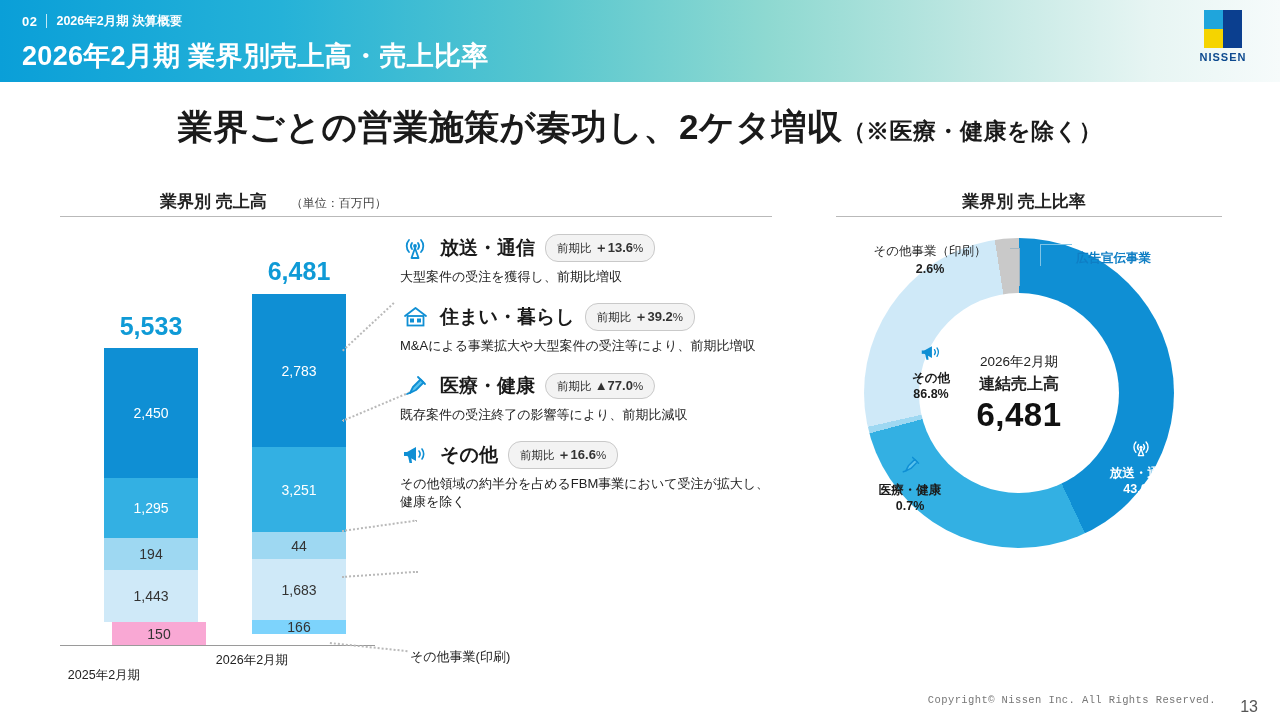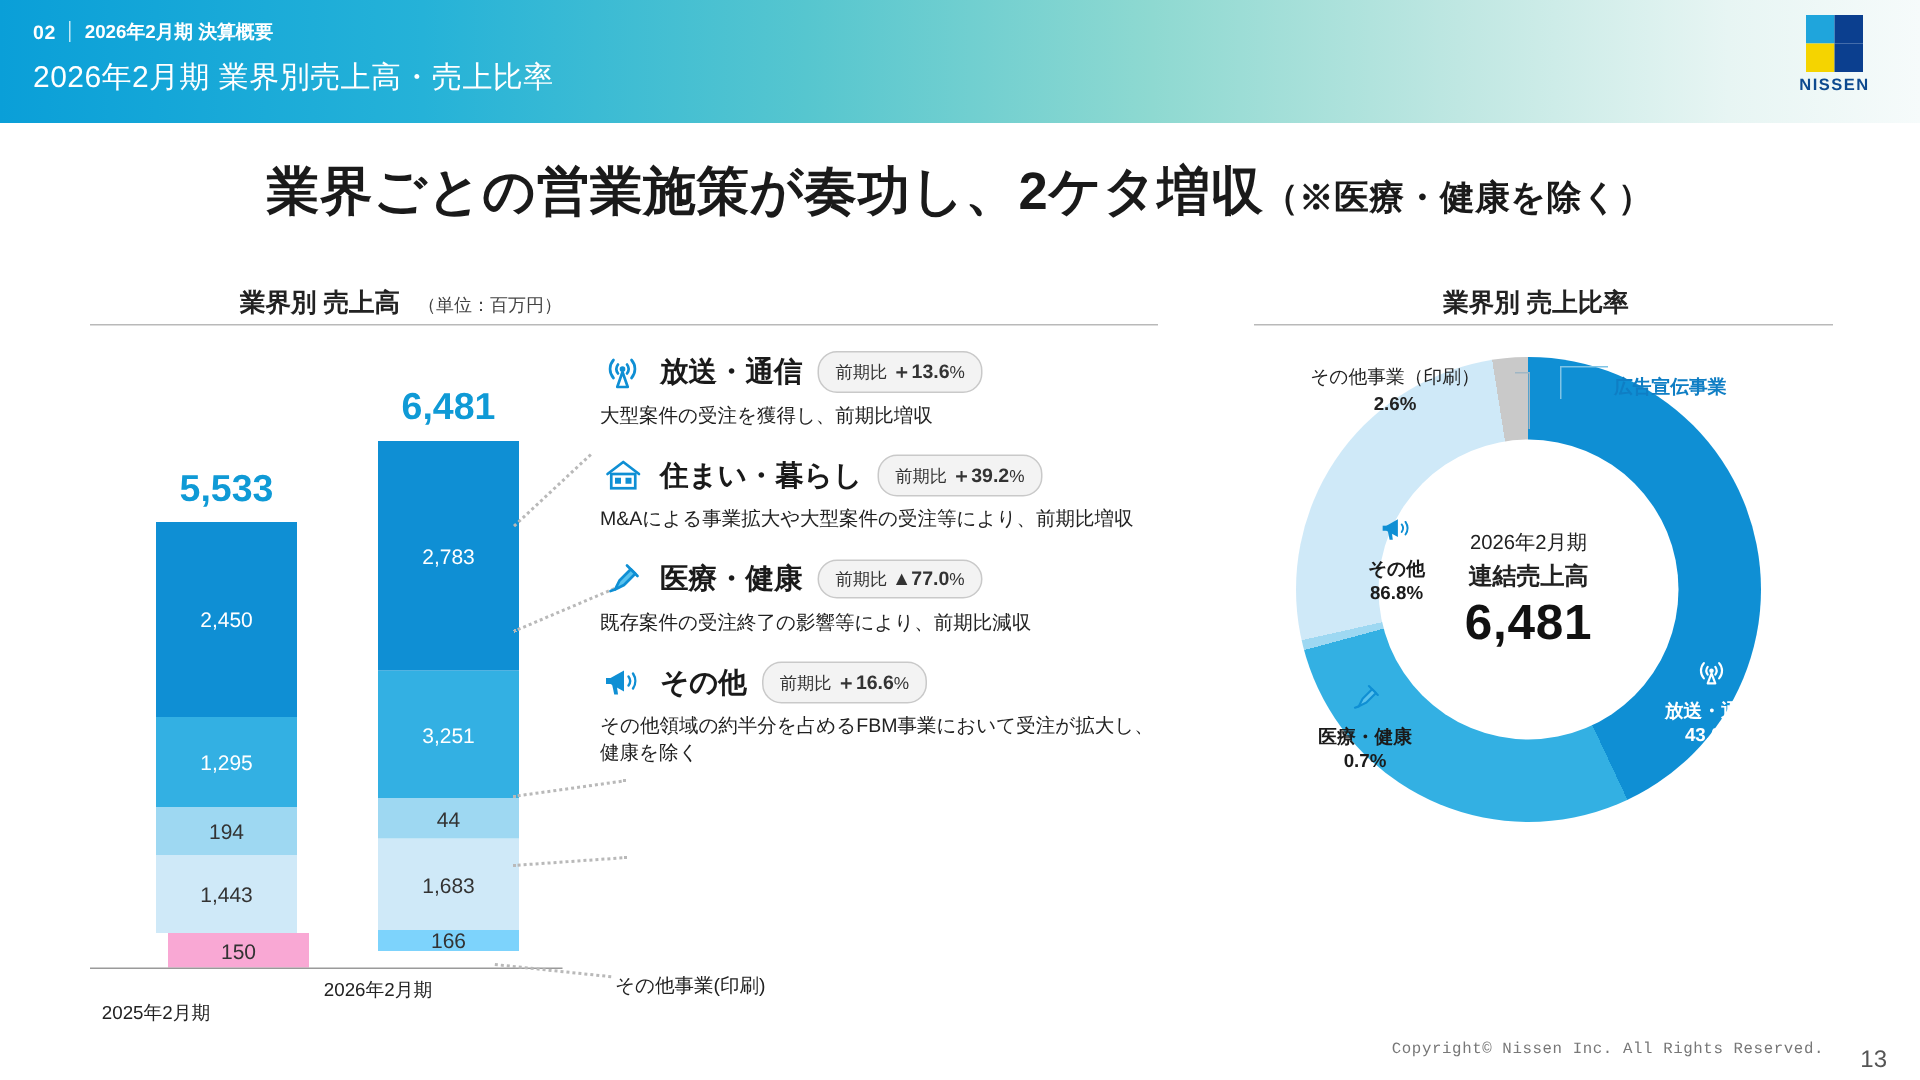--- a/index.html
+++ b/index.html
@@ -15,38 +15,38 @@
   
   .header {
     position: absolute; left: 0; top: 0; width: 1280px; height: 82px;
     background: linear-gradient(90deg, #0a9fd8 0%, #25b2d8 22%, #56c6cf 42%, #8ed9d1 60%, #bfe7e2 76%, #e7f5f3 90%, #f6fbfb 100%);
   }
   .header-inner { position: absolute; left: 22px; top: 11px; }
   .hdr-row1 { display: flex; align-items: center; gap: 9px; height: 20px; }
   .hdr-num { color: #ffffff; font-size: 13px; font-weight: bold; letter-spacing: .5px; }
   .hdr-sep { width: 1px; height: 14px; background: rgba(255,255,255,.75); display: inline-block; }
   .hdr-sub { color: #ffffff; font-size: 12.5px; font-weight: bold; }
-  .hdr-title { color: #ffffff; font-size: 20px; font-weight: normal; margin-top: 7px; letter-spacing: .3px; }
+  .hdr-title { color: #ffffff; font-size: 27px; font-weight: bold; margin-top: 7px; letter-spacing: .3px; }
 
   .logo { position: absolute; right: 26px; top: 10px; width: 62px; text-align: center; }
   .logo-grid { width: 38px; height: 38px; margin: 0 auto; display: grid;
     grid-template-columns: 1fr 1fr; grid-template-rows: 1fr 1fr; }
   .logo-grid i { display: block; }
   .logo-name { font-size: 11px; font-weight: bold; color: #0d4a8f; letter-spacing: 1px; margin-top: 3px; }
 
   
   .main-title {
     position: absolute; left: 0; top: 104px; width: 1280px; text-align: center;
     font-size: 35px; font-weight: bold; color: #1a1a1a; letter-spacing: .5px;
   }
   .main-title .small { font-size: 23px; }
 
   
   .sec-head { position: absolute; font-size: 17px; font-weight: bold; color: #222; }
-  .sec-head .unit { font-size: 12px; font-weight: normal; color: #444; margin-left: 12px; text-align: right; }
+  .sec-head .unit { font-size: 12px; font-weight: normal; color: #444; margin-left: 24px; text-align: right; }
   .sec-rule { position: absolute; height: 1px; background: #b9b9b9; }
 
   
   .bars { position: absolute; left: 60px; top: 232px; width: 330px; height: 420px; }
   .bar-total { position: absolute; width: 94px; text-align: center; font-size: 25px; font-weight: bold; color: #0f9ad6; }
   .seg { position: absolute; width: 94px; display: flex; align-items: center; justify-content: center;
          font-size: 14px; color: #ffffff; font-weight: normal; }
   .seg.dark { color: #333; }
   .bar-axis { position: absolute; left: 60px; top: 645px; width: 315px; height: 1px; background: #9a9a9a; }
   .bar-xlabel { position: absolute; font-size: 12.5px; color: #222; text-align: center; width: 110px; }

